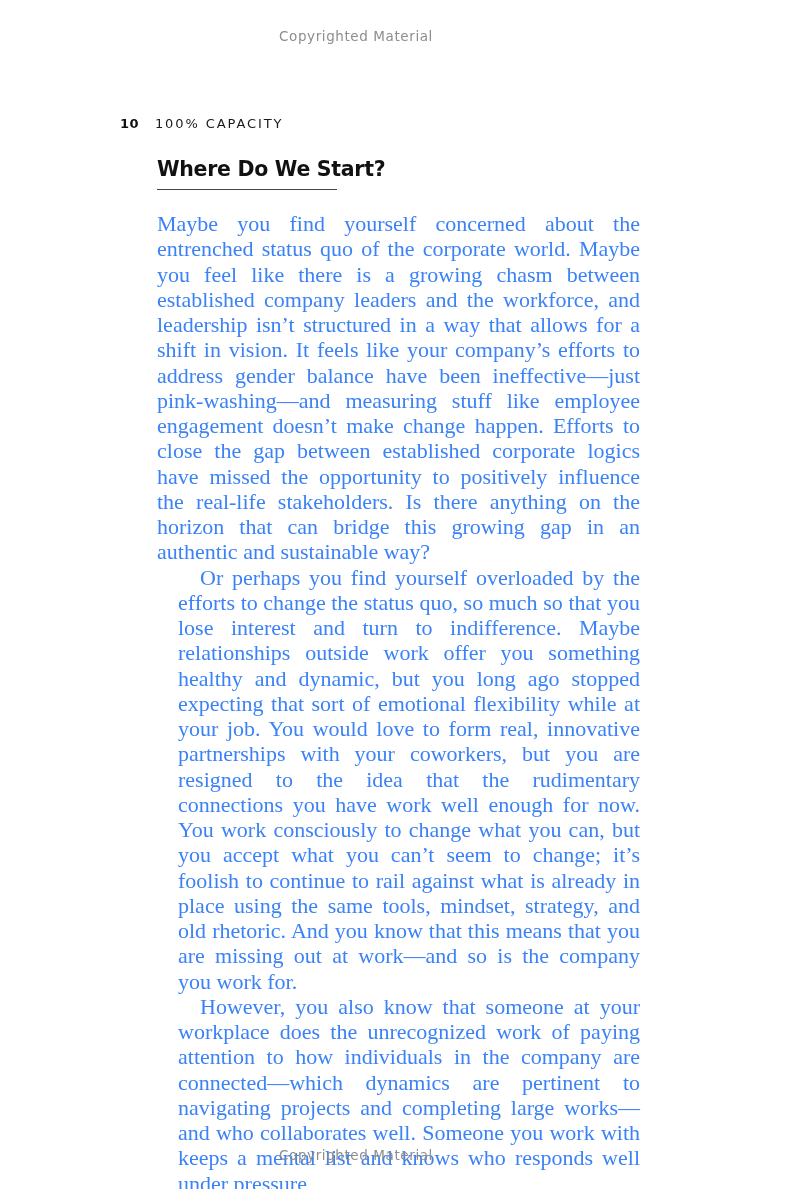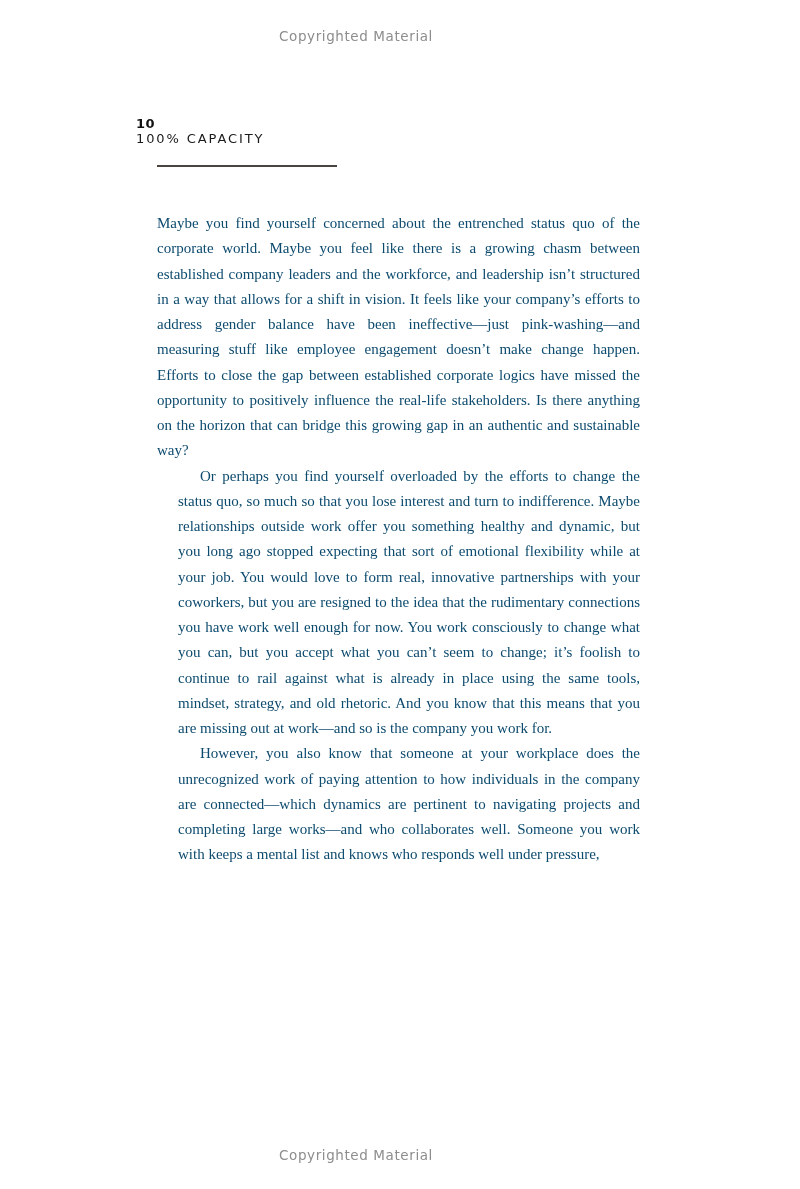--- a/index.html
+++ b/index.html
@@ -30,21 +30,20 @@
   .watermark-top { top: 28px; }
   .watermark-bottom { top: 1147px; }
 
   .running-head {
     position: absolute;
     left: 120px;
     top: 116px;
     display: flex;
     align-items: baseline;
     font-family: "DejaVu Sans", sans-serif;
-    flex-direction: column;
   }
   .running-head .folio {
     font-size: 13px;
     font-weight: 700;
     letter-spacing: 0.4px;
     color: #111111;
   }
   .running-head .chapter-title {
     margin-left: 16px;
     font-size: 13px;
@@ -77,47 +76,48 @@
 
   .body-text {
     position: absolute;
     left: 157px;
     top: 211px;
     width: 483px;
   }
   .body-text p {
     margin: 0;
     font-family: "Liberation Serif", serif;
-    font-size: 15px;
+    font-size: 22px;
     line-height: 25.25px;
     text-align: justify;
     text-justify: inter-word;
     -webkit-hyphens: auto;
     hyphens: auto;
-    color: #0c4a6e;
+    color: #3b82f6;
   }
   .body-text p.indented {
     text-indent: 22px;
     margin-left: 21px;
   }
   .body-text p.no-indent {
     text-indent: 0;
   }
 </style>
 </head>
 <body>
 
 <div class="watermark watermark-top">Copyrighted Material</div>
 
 <div class="running-head">
   <span class="folio">10</span>
   <span class="chapter-title">100% CAPACITY</span>
 </div>
 
 <div class="section-heading">
+  <span class="heading-text">Where Do We Start?</span>
   <div class="heading-rule"></div>
 </div>
 
 <div class="body-text">
   <p class="no-indent">Maybe you find yourself concerned about the entrenched status quo of the corporate world. Maybe you feel like there is a growing chasm between established company leaders and the workforce, and leadership isn’t structured in a way that allows for a shift in vision. It feels like your company’s efforts to address gender balance have been ineffective—just pink-washing—and measuring stuff like employee engagement doesn’t make change happen. Efforts to close the gap between established corporate logics have missed the opportunity to positively influence the real-life stakeholders. Is there anything on the horizon that can bridge this growing gap in an authentic and sustainable way?</p>
   <p class="indented">Or perhaps you find yourself overloaded by the efforts to change the status quo, so much so that you lose interest and turn to indifference. Maybe relationships outside work offer you something healthy and dynamic, but you long ago stopped expecting that sort of emotional flexibility while at your job. You would love to form real, innovative partnerships with your coworkers, but you are resigned to the idea that the rudimentary connections you have work well enough for now. You work consciously to change what you can, but you accept what you can’t seem to change; it’s foolish to continue to rail against what is already in place using the same tools, mindset, strategy, and old rhetoric. And you know that this means that you are missing out at work—and so is the company you work for.</p>
   <p class="indented">However, you also know that someone at your workplace does the unrecognized work of paying attention to how individuals in the company are connected—which dynamics are pertinent to navigating projects and completing large works—and who collaborates well. Someone you work with keeps a mental list and knows who responds well under pressure,</p>
 </div>
 
 <div class="watermark watermark-bottom">Copyrighted Material</div>

